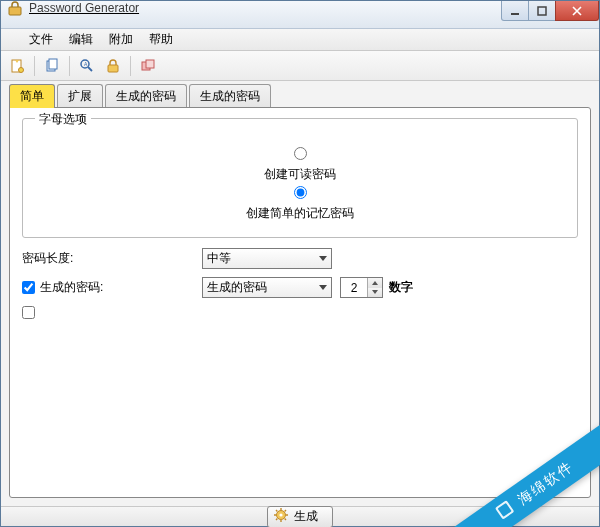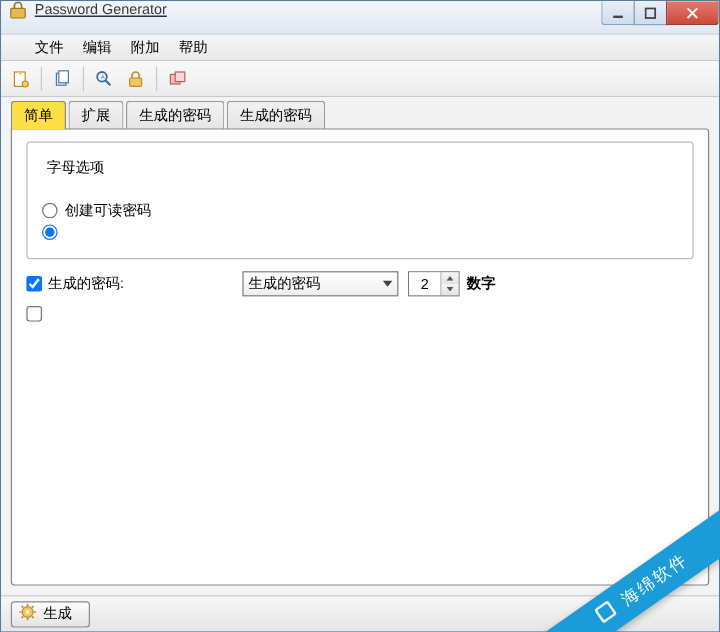--- a/index.html
+++ b/index.html
@@ -102,23 +102,22 @@
   padding: 10px 12px 12px 12px;
   margin-bottom: 10px;
 }
 .fieldset-legend {
   position: relative;
   top: -18px;
   background: #fff;
   padding: 0 4px;
   display: inline-block;
   margin-bottom: -14px;
-  margin-top: 20px;
-}
-.radio-row, .check-row { display: flex; align-items: center; gap: 6px; margin: 3px 0; }
+}
+.radio-row, .check-row { display: flex; align-items: center; gap: 6px; margin: 3px 0; flex-direction: column; }
 .form-row { display: flex; align-items: center; margin: 8px 0; }
 .form-label { width: 180px; display: flex; align-items: center; gap: 5px; }
 .select {
   border: 1px solid #7a7a7a;
   background: linear-gradient(#fff,#eee);
   height: 21px; font-size: 12px;
   padding: 1px 18px 1px 4px;
   position: relative;
   min-width: 130px;
   display: inline-flex; align-items: center;
@@ -138,24 +137,24 @@
   width: 26px; border: none; text-align: center; font-size: 12px; padding: 0;
 }
 .spinner .spin-btns { display: flex; flex-direction: column; border-left: 1px solid #aaa; }
 .spinner .spin-btns div {
   width: 14px; flex: 1; background: linear-gradient(#f6f6f6,#e2e2e2);
   display: flex; align-items: center; justify-content: center;
 }
 .spinner .spin-btns svg { width: 6px; height: 4px; }
 .suffix-label { margin-left: 6px; font-weight: bold; }
 .footer {
-  height: 30px;
+  height: 20px;
   background: linear-gradient(#f6f6f6,#e6e6e6);
   border-top: 1px solid #c9c9c9;
-  display: flex; align-items: center; padding: 0 8px;
+  display: flex; align-items: center; padding: 0 8px; justify-content: center;
 }
 .gen-button {
   height: 22px; padding: 0 14px 0 6px;
   border: 1px solid #8a8a8a; border-radius: 3px;
   background: linear-gradient(#fdfdfd,#e4e4e4);
   display: inline-flex; align-items: center; gap: 6px;
   font-size: 12px;
 }
 .corner-banner {
   position: absolute;
@@ -259,23 +258,32 @@
     <div class="tab-panel">
 
       <div class="fieldset">
         <div class="fieldset-legend">字母选项</div>
         <div class="radio-row">
           <input type="radio" name="lo" style="">
           <span>创建可读密码</span>
         </div>
         <div class="radio-row">
           <input type="radio" name="lo" checked="" style="">
-        </div>
-      </div>
-
+          <span>创建简单的记忆密码</span>
+        </div>
+      </div>
+
+      <div class="form-row">
+        <div class="form-label">
+          <span>密码长度:</span>
+        </div>
+        <div class="select">
+          <span>中等</span>
+        </div>
+      </div>
 
       <div class="form-row">
         <div class="form-label">
           <input type="checkbox" checked="" style="">
           <span>生成的密码:</span>
         </div>
         <div class="select">
           <span>生成的密码</span>
         </div>
         <span style="width:8px"></span>

